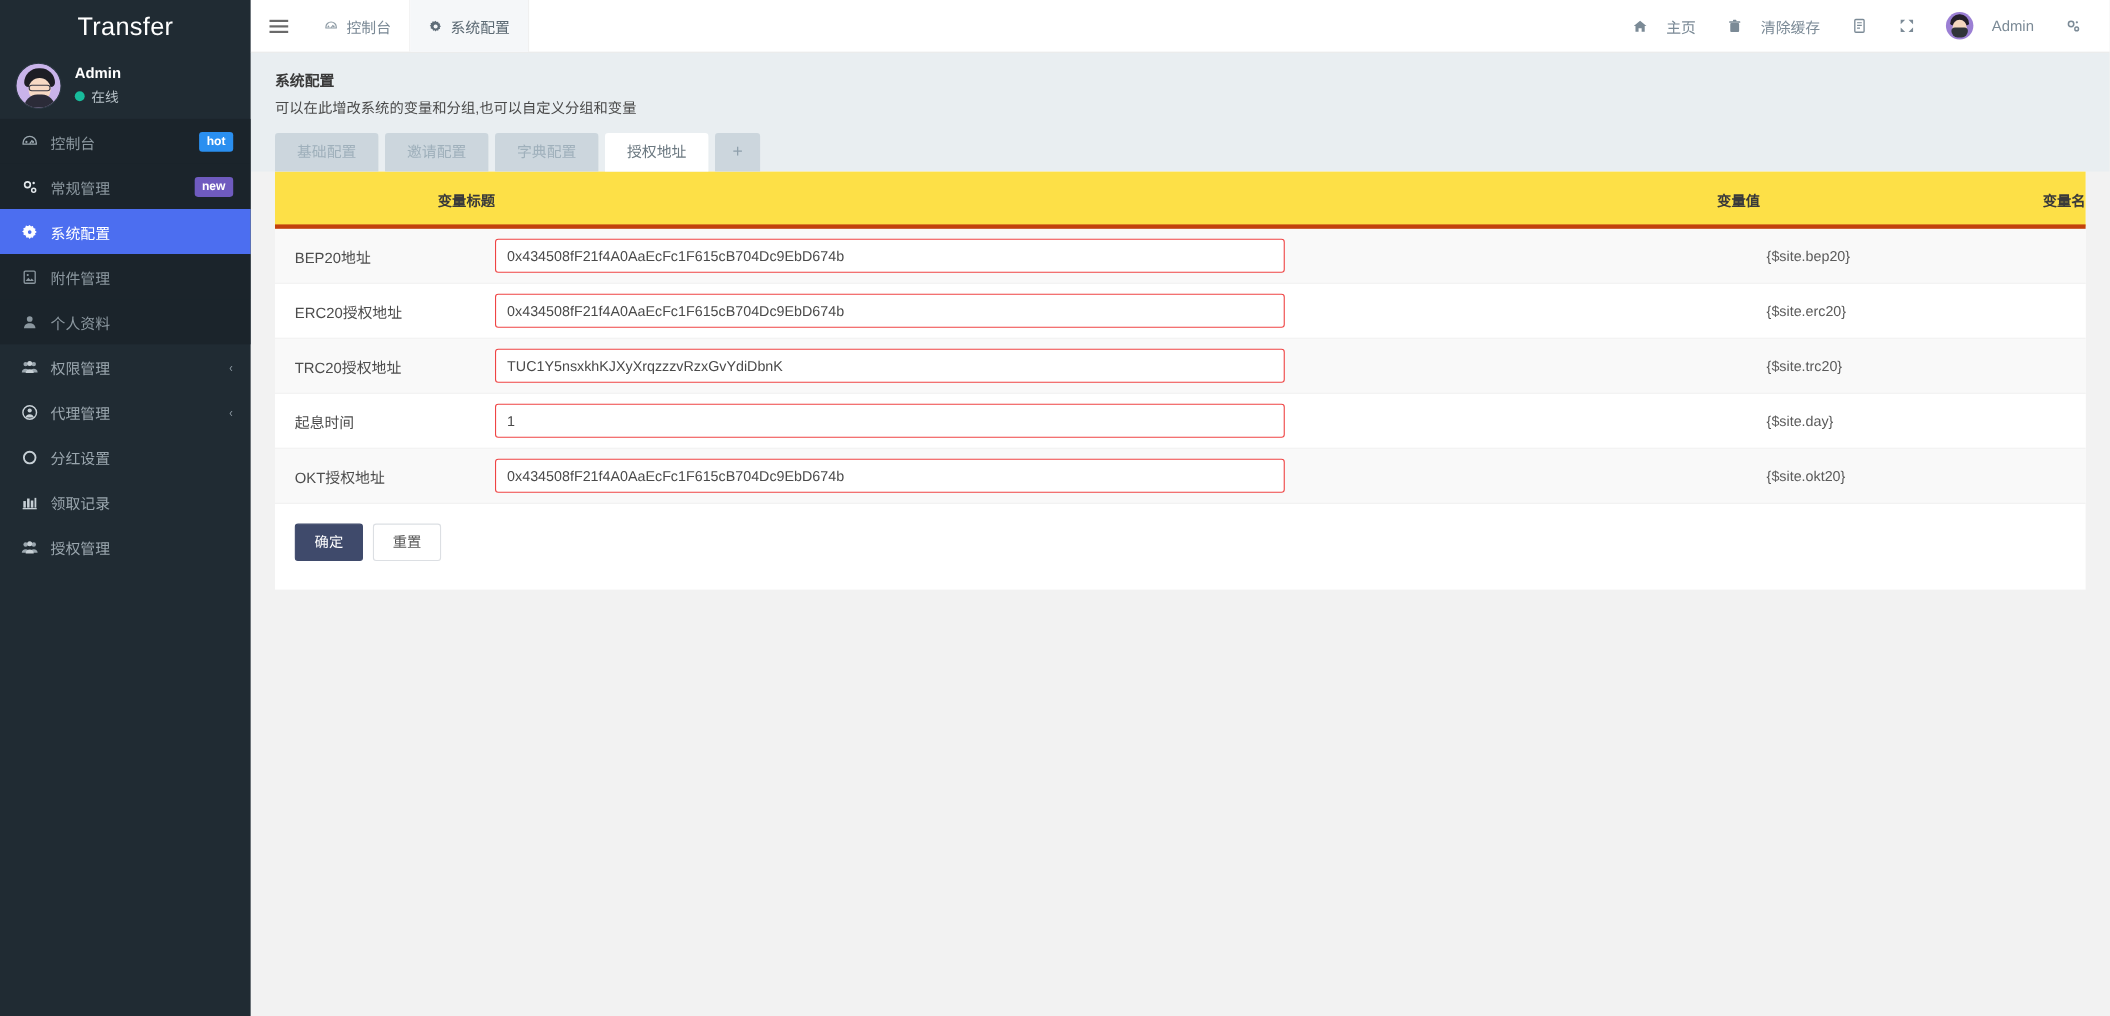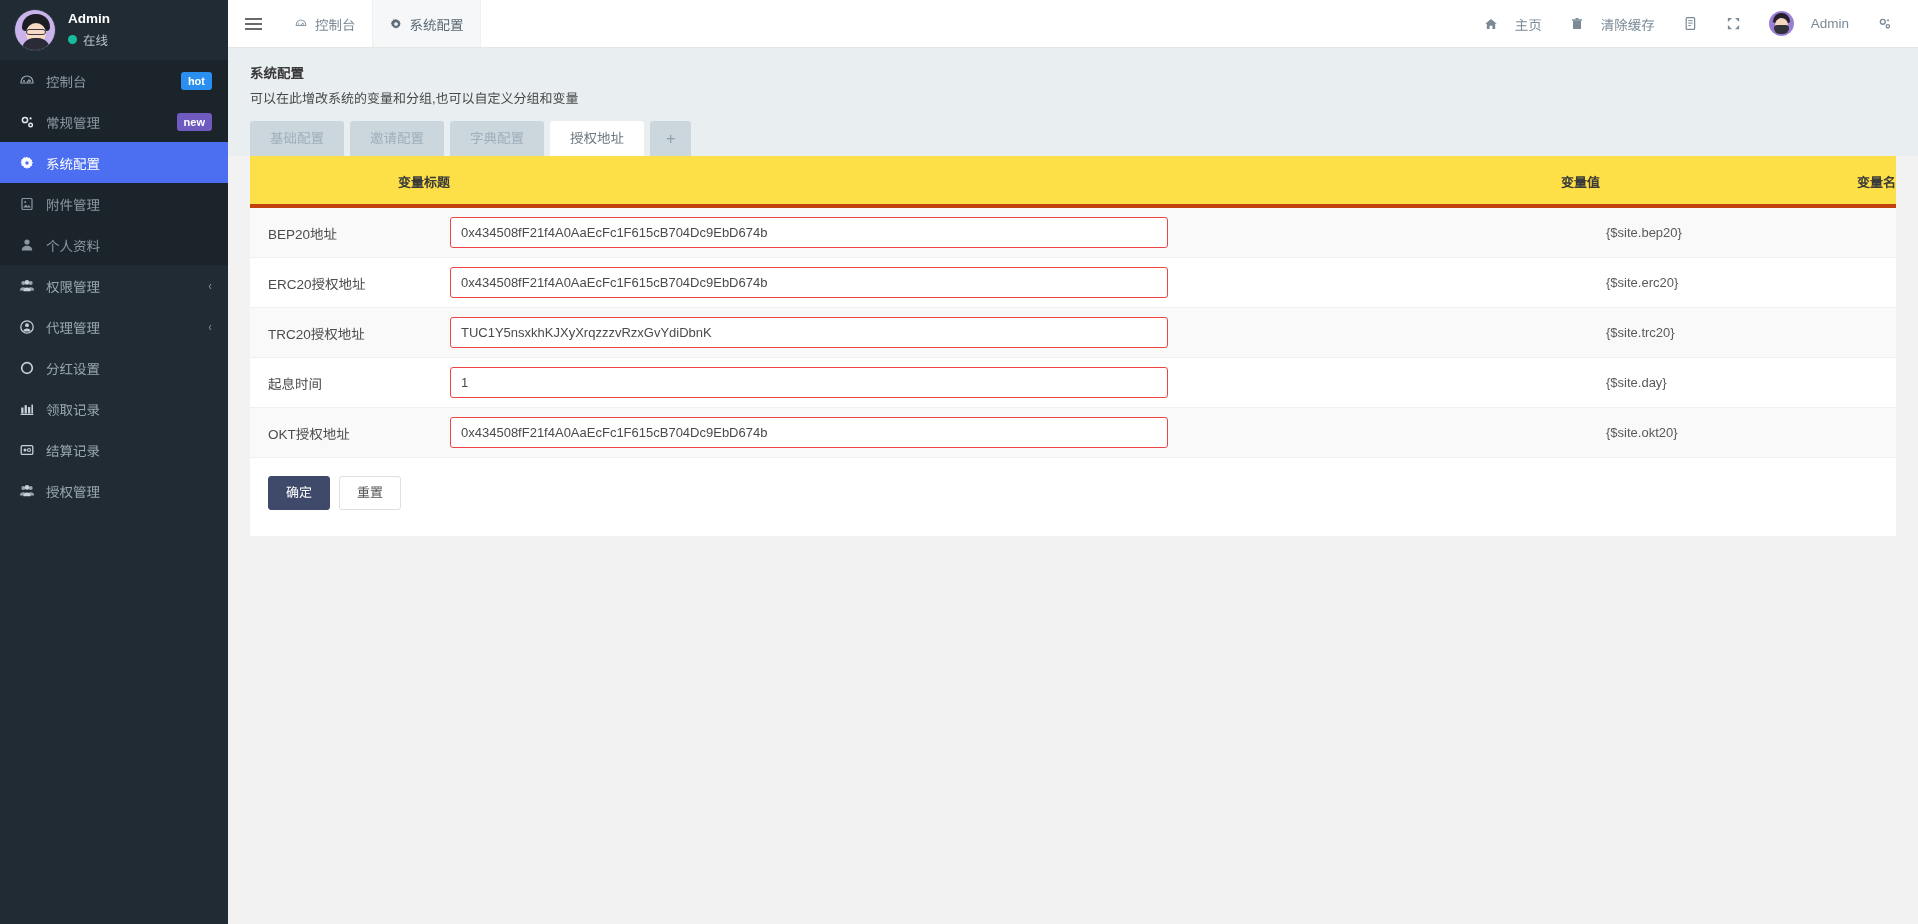--- a/index.html
+++ b/index.html
@@ -254,20 +254,21 @@
     line-height: 18px;
   }
   .btn-primary { background: #3f4a6b; color: #ffffff; border-color: #3f4a6b; }
   .btn-default { background: #ffffff; color: #555; border-color: #dcdfe3; }
 </style>
 </head>
 <body>
 
 <aside class="sidebar">
 
+  <div class="brand">Transfer</div>
 
   <div class="user-block">
     <div class="avatar-lg">
       <div class="hair"></div>
         <div class="face"></div>
         <div class="glasses"></div>
         <div class="body"></div>
     </div>
     <div class="user-meta">
       <div class="user-name">Admin</div>
@@ -379,30 +380,20 @@
             <rect x="2.2" y="6.5" width="2.3" height="6" fill="#c7d0d6"></rect>
             <rect x="5.6" y="4.2" width="2.3" height="8.3" fill="#c7d0d6"></rect>
             <rect x="9" y="6" width="2.3" height="6.5" fill="#c7d0d6"></rect>
             <rect x="12.4" y="3.6" width="1.6" height="8.9" fill="#c7d0d6"></rect>
             <rect x="1.6" y="12.8" width="12.8" height="1.2" fill="#c7d0d6"></rect>
           </svg>
       </span>
       <span class="mi-label">领取记录</span>
     </div>
 
-    <div class="menu-item">
-      <span class="mi-icon">
-        <svg viewBox="0 0 16 16" width="16" height="16">
-            <rect x="2.2" y="3.6" width="11.6" height="8.8" rx="1.2" fill="none" stroke="#c7d0d6" stroke-width="1.3"></rect>
-            <circle cx="6" cy="8" r="1.5" fill="#c7d0d6"></circle>
-            <circle cx="10" cy="8" r="1.5" fill="none" stroke="#c7d0d6" stroke-width="1.1"></circle>
-          </svg>
-      </span>
-      <span class="mi-label">结算记录</span>
-    </div>
 
     <div class="menu-item">
       <span class="mi-icon">
         <svg viewBox="0 0 16 16" width="16" height="16">
             <circle cx="4.3" cy="5" r="2" fill="#9aa6ae"></circle>
             <circle cx="11.7" cy="5" r="2" fill="#9aa6ae"></circle>
             <circle cx="8" cy="4.4" r="2.3" fill="#c7d0d6"></circle>
             <path d="M.8 12.6c0-2.1 1.6-3.3 3.5-3.3s3.5 1.2 3.5 3.3z" fill="#9aa6ae"></path>
             <path d="M8.2 12.6c0-2.1 1.6-3.3 3.5-3.3s3.5 1.2 3.5 3.3z" fill="#9aa6ae"></path>
             <path d="M4.3 13.2c0-2.3 1.7-3.6 3.7-3.6s3.7 1.3 3.7 3.6z" fill="#c7d0d6"></path>

